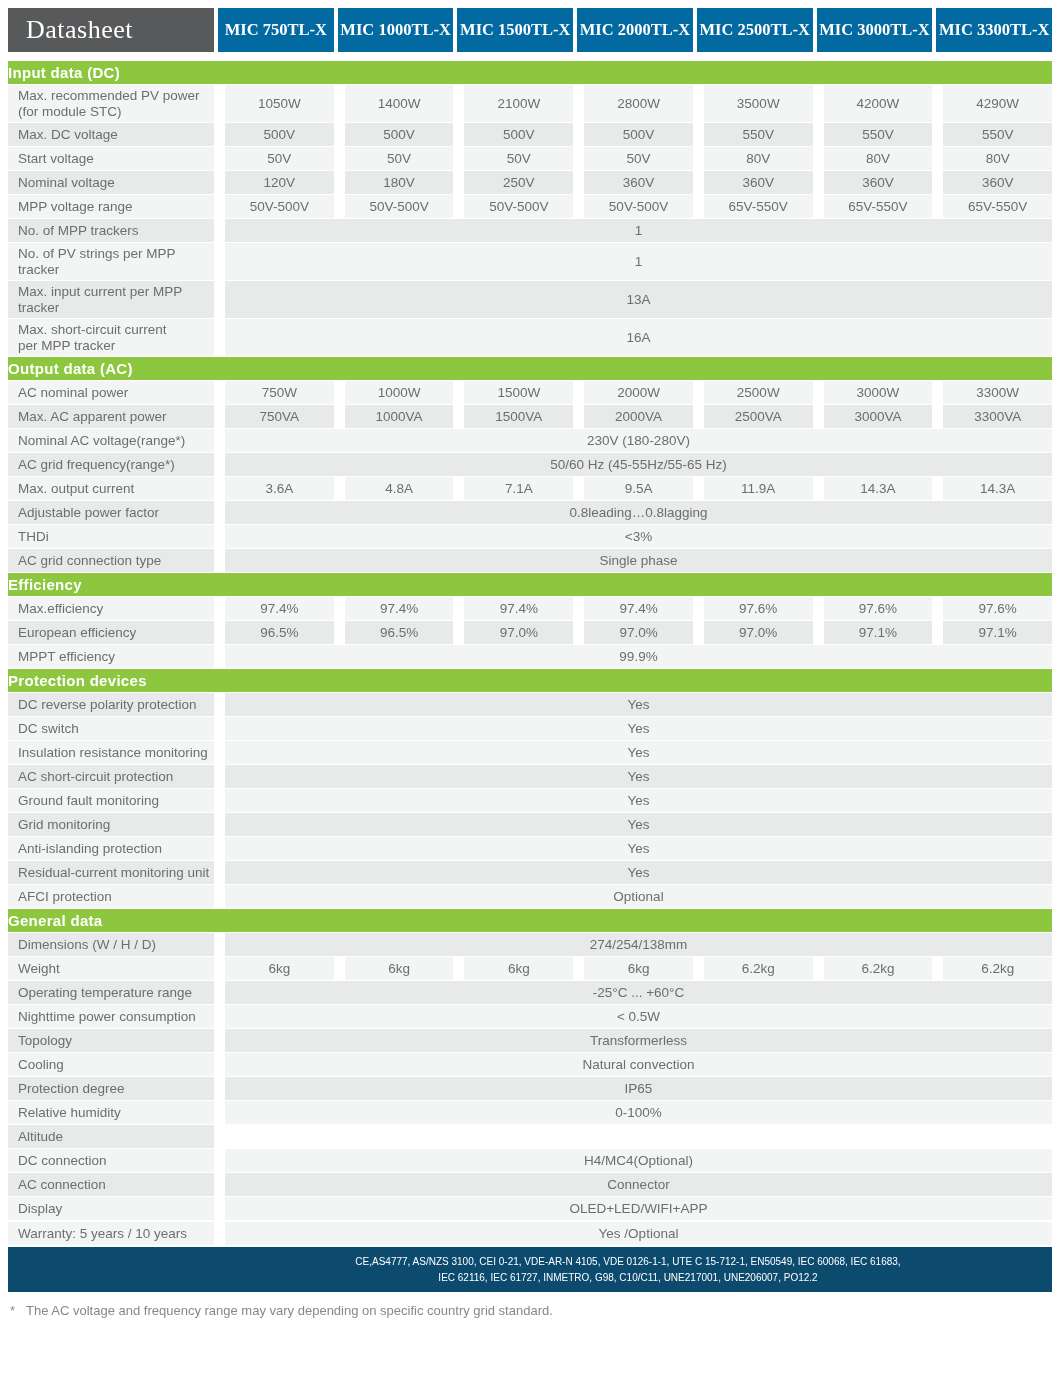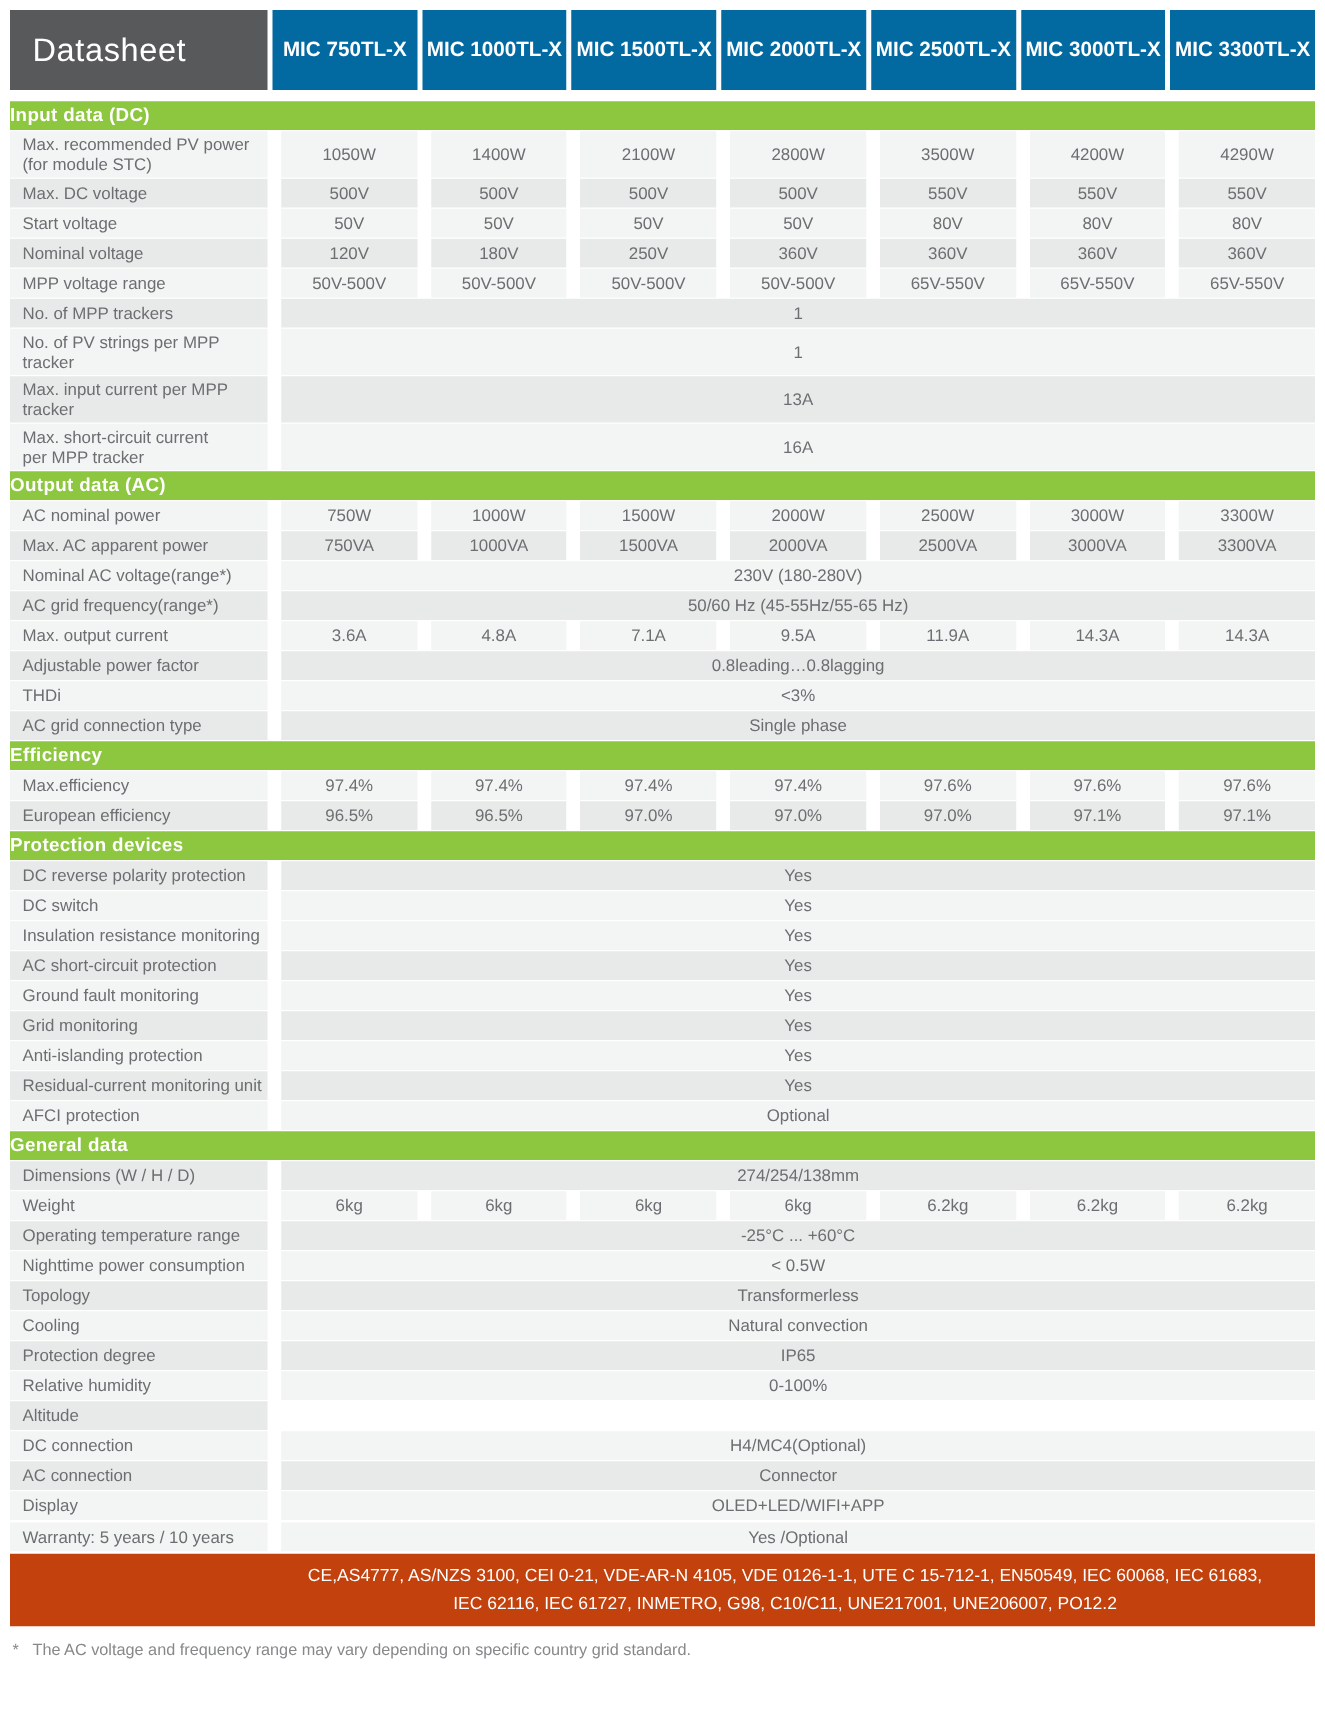--- a/index.html
+++ b/index.html
@@ -2,21 +2,21 @@
 <html><head>
 <meta charset="utf-8">
 <style>
   html,body{margin:0;padding:0;background:#fff;}
   .page{
     width:1060px;min-height:1377px;box-sizing:border-box;
     padding:8px 8px 20px 8px;background:#fff;
     font-family:"Liberation Sans",sans-serif;color:#6d6e71;
   }
   
-  .model-header{display:flex;gap:4px;height:64px;margin-bottom:9px;}
+  .model-header{display:flex;gap:4px;height:44px;margin-bottom:9px;font-family:Liberation Serif, serif;}
   .title-block{
     width:206px;flex:0 0 206px;background:#58595b;color:#fff;
     display:flex;align-items:center;padding-left:18px;box-sizing:border-box;
     font-size:26px;letter-spacing:.5px;
   }
   .model-cell{
     flex:1;background:#0369a1;color:#fff;font-weight:bold;font-size:16.5px;
     display:flex;align-items:center;justify-content:center;white-space:nowrap;
   }
   
@@ -34,23 +34,23 @@
     padding:3px 4px 3px 10px;white-space:pre-line;line-height:1.15;
   }
   .cell.val,.cell.spanv{
     flex:1;display:flex;align-items:center;justify-content:center;
     text-align:center;padding:2px 2px;
   }
   .row.light .cell{background:#f3f4f4;}
   .row.dark  .cell{background:#e8e9e9;}
   
   .cert-bar{
-    margin-top:2px;background:#c2410c;color:#fff;
+    margin-top:2px;background:#0c4a6e;color:#fff;
     padding:7px 10px 7px 206px;text-align:center;
-    font-size:14px;line-height:1.55;
+    font-size:10px;line-height:1.55;
   }
   
   .footnote{margin-top:9px;font-size:13px;color:#87888a;line-height:1.5;padding-left:2px;}
   .fn-line{display:flex;}
   .fn-star{width:16px;flex:0 0 16px;text-align:left;}
 </style>
 </head>
 <body>
 
 <div class="page">
@@ -205,20 +205,24 @@
       <div class="row dark">
         <div class="cell label">European efficiency</div>
         <div class="cell val">96.5%</div>
         <div class="cell val">96.5%</div>
         <div class="cell val">97.0%</div>
         <div class="cell val">97.0%</div>
         <div class="cell val">97.0%</div>
         <div class="cell val">97.1%</div>
         <div class="cell val">97.1%</div>
       </div>
+      <div class="row light">
+        <div class="cell label">MPPT efficiency</div>
+        <div class="cell spanv">99.9%</div>
+      </div>
       <div class="section-bar">Protection devices</div>
       <div class="row dark">
         <div class="cell label">DC reverse polarity protection</div>
         <div class="cell spanv">Yes</div>
       </div>
       <div class="row light">
         <div class="cell label">DC switch</div>
         <div class="cell spanv">Yes</div>
       </div>
       <div class="row light">

